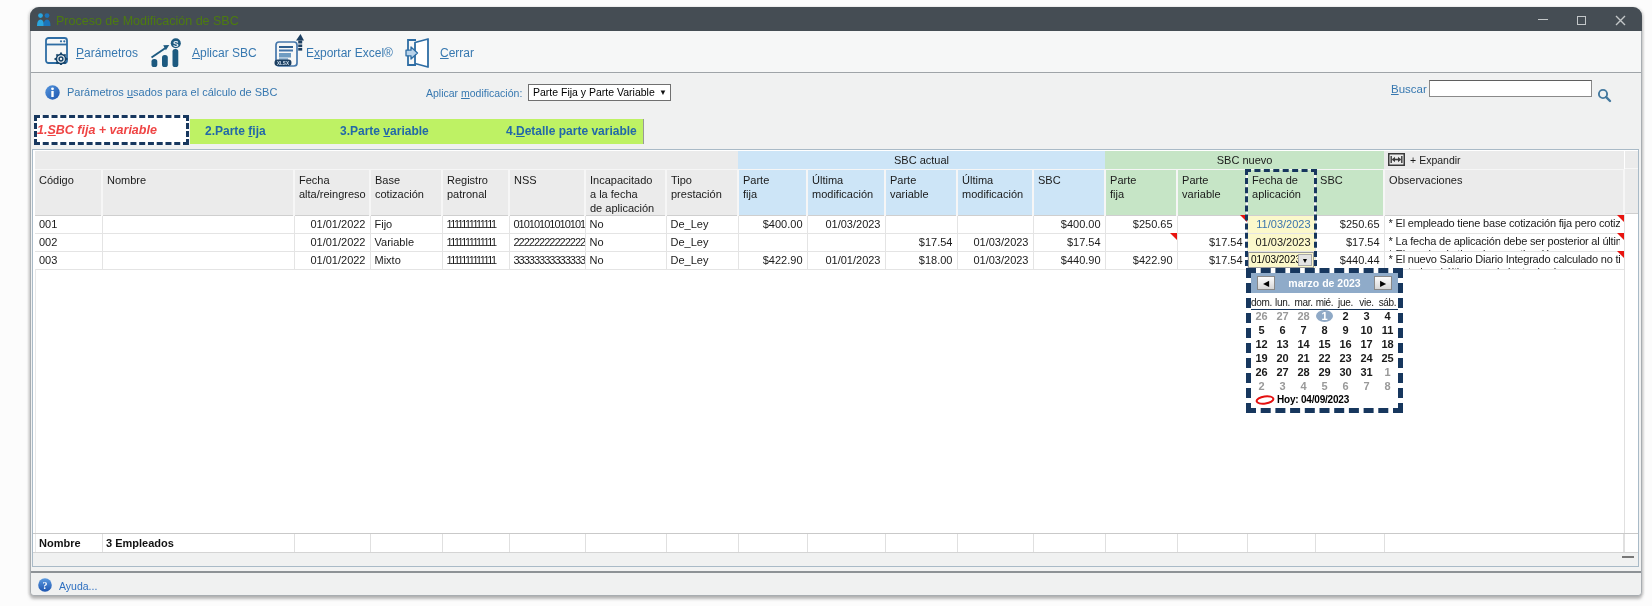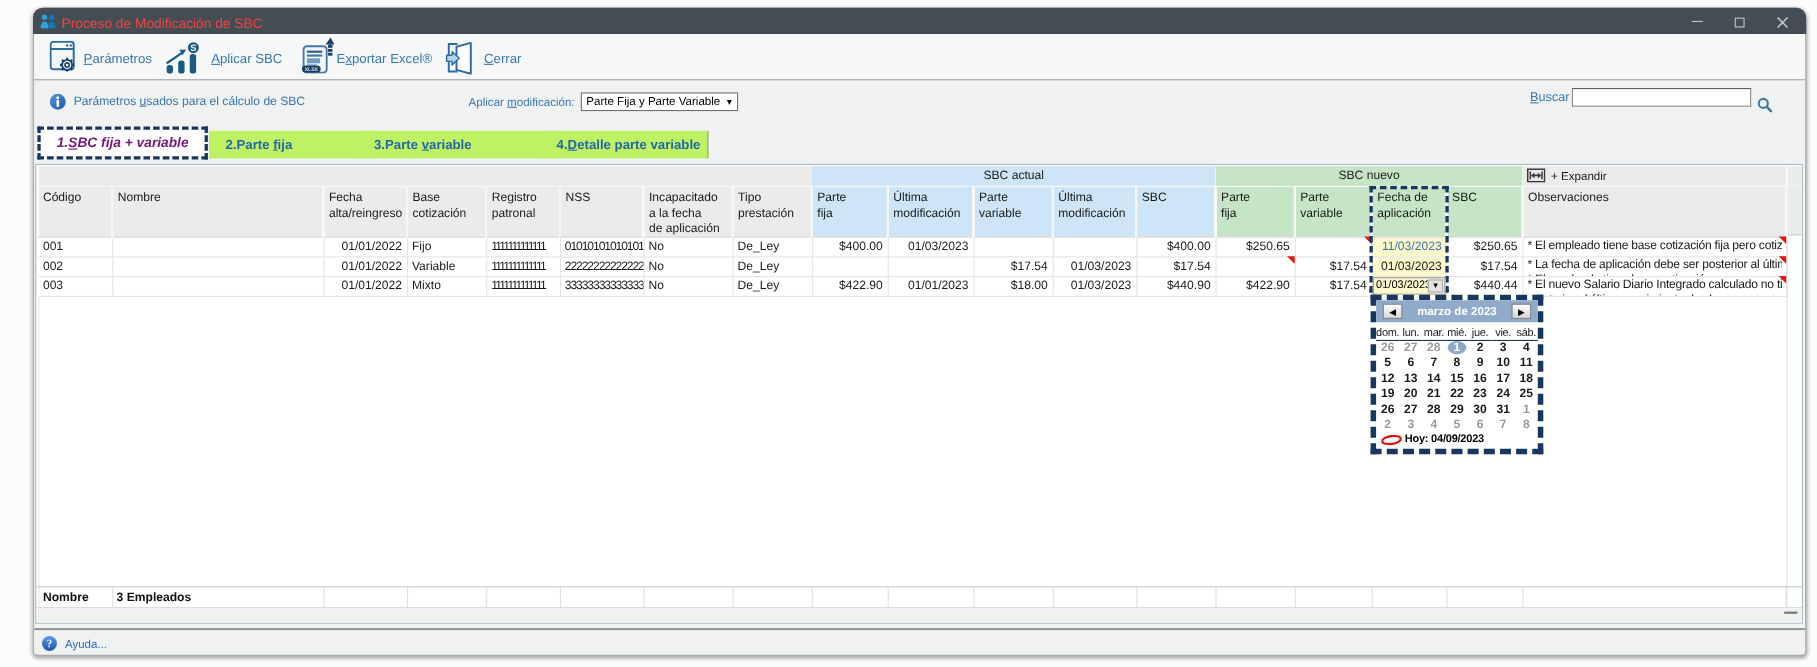--- a/index.html
+++ b/index.html
@@ -1,27 +1,27 @@
 <!DOCTYPE html>
 <html><head><meta charset="utf-8"><style>
 *{margin:0;padding:0;box-sizing:border-box}
 html,body{width:1652px;height:606px;background:#fcfcfc;font-family:"Liberation Sans",sans-serif;overflow:hidden}
 #stage{position:absolute;left:0;top:0;width:1652px;height:606px}
 .abs{position:absolute}
 #win{position:absolute;left:30px;top:7px;width:1612px;height:589px;background:#f1f2f2;border:1px solid #a8adb1;border-radius:9px 9px 4px 4px;box-shadow:0 3px 3px rgba(120,120,120,.5),2px 0 2px rgba(160,160,160,.25),-2px 0 2px rgba(160,160,160,.25)}
 #titlebar{position:absolute;left:30px;top:7px;width:1612px;height:24px;background:#454d54;border-radius:9px 9px 0 0}
-#title{position:absolute;left:56px;top:13.5px;font-size:12.5px;color:#ef4444}
+#title{position:absolute;left:56px;top:13.5px;font-size:12.5px;color:#4d7c0f}
 .winbtn{position:absolute;color:#c3c7c9}
 #toolbar{position:absolute;left:31px;top:31px;width:1610px;height:42px;background:#f6f7f7;border-bottom:1px solid #9fa4a8}
 .tlabel{position:absolute;font-size:12px;color:#3778b0}
 .tlabel u{text-decoration:underline}
 #inforow{position:absolute;left:31px;top:74px;width:1610px;height:37px;background:#f0f1f1}
 #tabstrip{position:absolute;left:31px;top:111px;width:1610px;height:38px;background:#f0f1f1}
 .tab{position:absolute;top:119px;height:25px;background:#bef264;border-right:1px solid #999;color:#2268a8;font-weight:bold;font-size:12px;line-height:25px;padding-left:15px}
-#tab1{position:absolute;left:34px;top:115px;width:155px;height:30px;background:#fff;border:3px dashed #17375e;font-weight:bold;font-style:italic;font-size:12.5px;color:#701a75;text-align:center;line-height:24px}
+#tab1{position:absolute;left:34px;top:115px;width:155px;height:30px;background:#fff;border:3px dashed #17375e;font-weight:bold;font-style:italic;font-size:12.5px;color:#ef4444;text-align:left;line-height:24px}
 #content{position:absolute;left:32px;top:149px;width:1607px;height:418px;background:#fff;border:1px solid #a9bac7}
 #grid{position:absolute;left:35px;top:151px;border-collapse:collapse;table-layout:fixed;font-size:11px;color:#1a1a1a}
 #grid td{overflow:hidden;white-space:nowrap;padding:0 4px;border-right:1px solid #e4e4e4;border-bottom:1px solid #e4e4e4}
 #grid tr.grp td{height:18px;background:#ebebeb;border-right:none;border-bottom:1px solid #f6f6f6;text-align:center;font-size:11px}
 #grid tr.hdr td{height:45px;background:#ebebeb;vertical-align:top;padding-top:3px;border-right:2px solid #f6f6f6;border-bottom:1px solid #cfcfcf;line-height:14px}
 #grid tr.r td{height:18px;background:#fff;line-height:16px}
 .obs{height:17px;overflow:hidden;line-height:13.5px;padding-top:1px;letter-spacing:-0.2px}
 #grid tr td.bl{background:#cde5f7 !important}
 #grid tr td.gr{background:#c6e5c6 !important}
 #grid tr td.ye{background:#fbf8cb !important}

